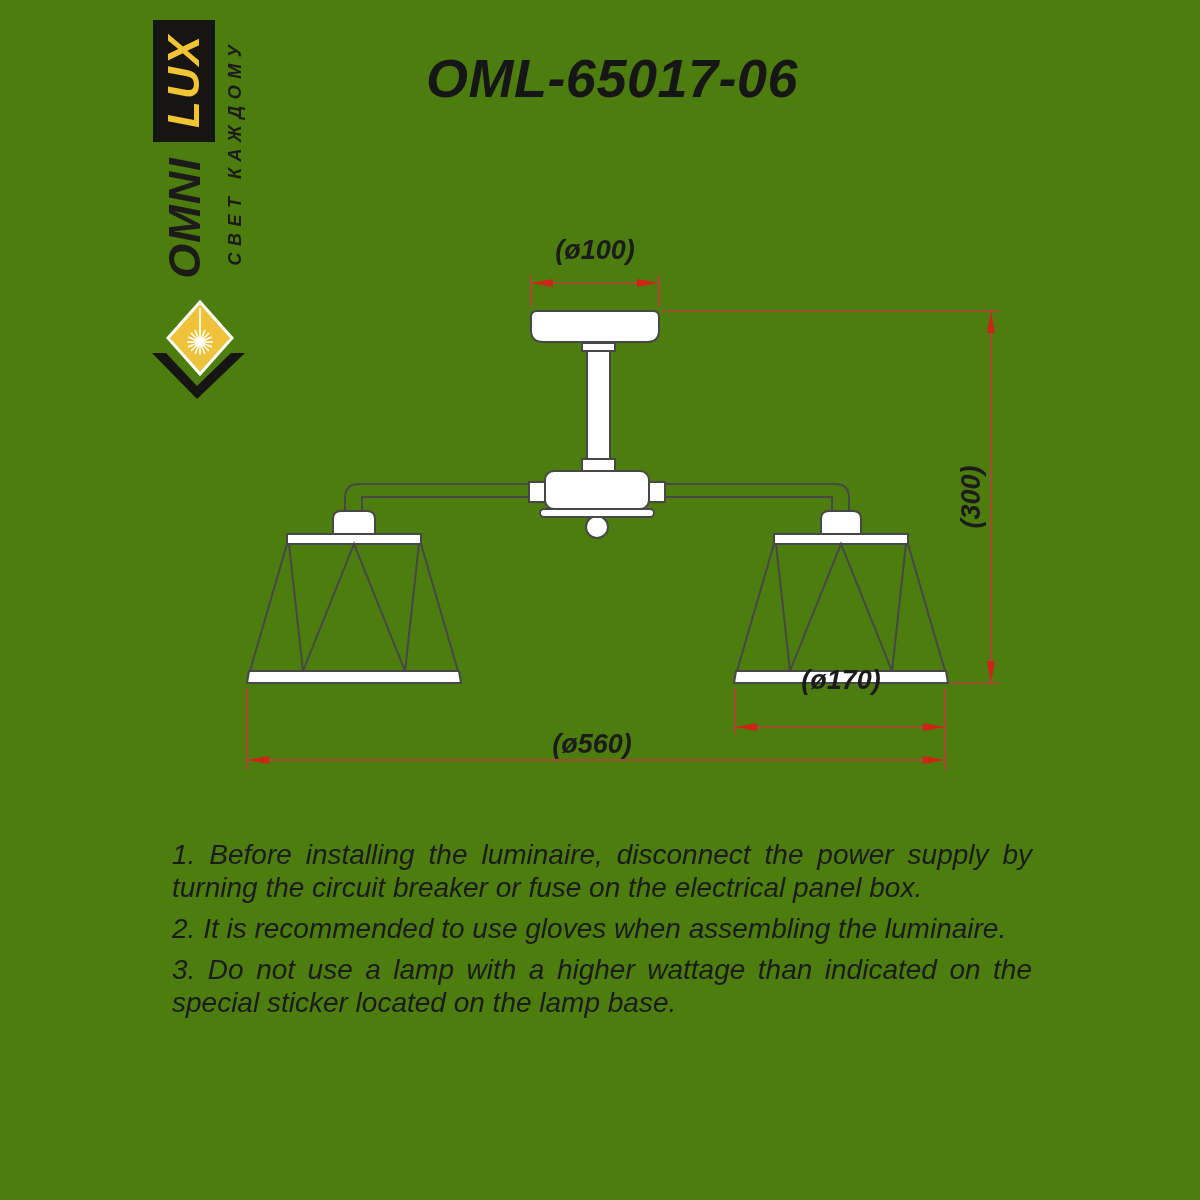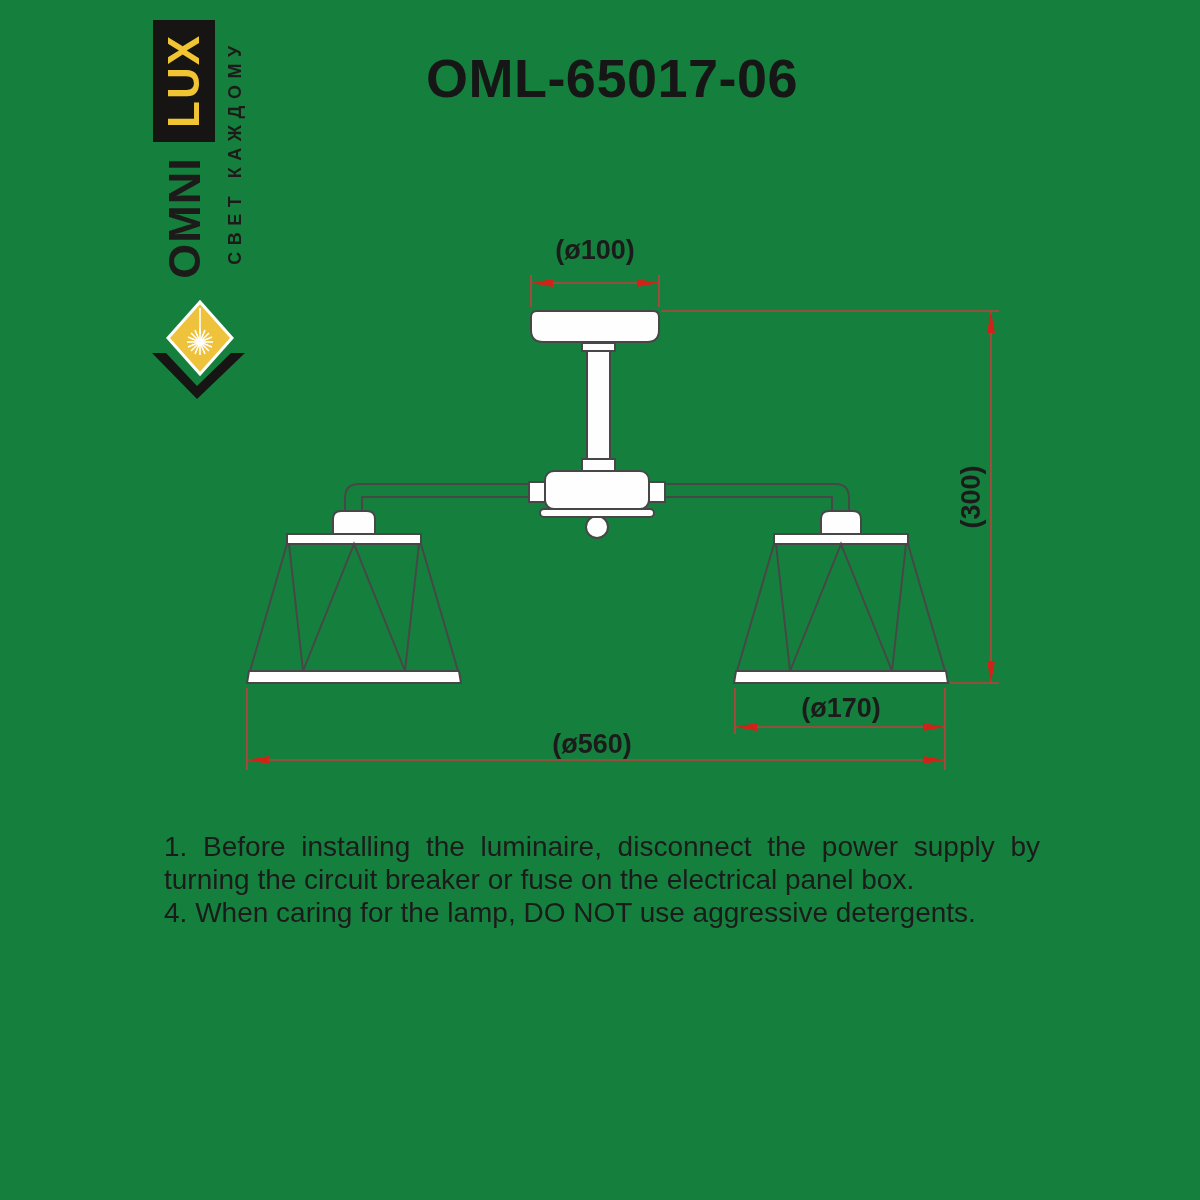--- a/index.html
+++ b/index.html
@@ -1,37 +1,37 @@
 <!DOCTYPE html>
 <html><head>
 <meta charset="utf-8">
 <style>
   * { margin: 0; padding: 0; box-sizing: border-box; }
   html, body { width: 1200px; height: 1200px; background: #ffffff; }
   body { font-family: "Liberation Sans", sans-serif; position: relative; overflow: hidden; }
-  .page { position: absolute; inset: 0; background: #15803d; }
+  .page { position: absolute; inset: 0; background: #4d7c0f; font-style: italic; }
 
   
   .drawing-svg { position: absolute; left: 0; top: 0; width: 1200px; height: 1200px; }
 
   
   .title {
     position: absolute; left: 312px; top: 50px; width: 600px;
     text-align: center; font-size: 54px; font-weight: bold; color: #161616;
     letter-spacing: 0.5px; line-height: 56px; white-space: nowrap;
   }
 
   
   .dim-label {
     position: absolute; width: 200px; text-align: center;
     font-size: 27px; font-weight: bold; color: #1b1b1b; line-height: 28px;
     white-space: nowrap;
   }
   .dim-100 { left: 495px; top: 236px; }
-  .dim-170 { left: 741px; top: 694px; }
+  .dim-170 { left: 741px; top: 666px; }
   .dim-560 { left: 492px; top: 730px; }
   .dim-300 {
     left: 901px; top: 482px; width: 140px; height: 30px; line-height: 30px;
     transform: rotate(-90deg);
   }
 
   
   .logo { position: absolute; left: 0; top: 0; }
   .lux-box {
     position: absolute; left: 153px; top: 20px; width: 62px; height: 122px;
@@ -55,21 +55,21 @@
     color: #1d1b19; font-size: 18px; font-weight: bold; letter-spacing: 6.5px;
     text-align: center; line-height: 26px; white-space: nowrap;
   }
   .logo-icon { position: absolute; left: 148px; top: 296px; }
 
   
   .instructions {
     position: absolute; left: 164px; top: 830px; width: 876px;
     font-size: 28px; line-height: 33px; color: #1b1b1b;
   }
-  .instructions p { text-align: justify; margin: 0; }
+  .instructions p { text-align: justify; margin: 8px; }
 </style>
 </head>
 <body>
 
 <div class="page">
 
   <svg class="drawing-svg" viewBox="0 0 1200 1200">
 
     <g stroke="#b8423c" stroke-width="1.7" fill="none">
 
@@ -165,16 +165,17 @@
         <line x1="40" y1="51" x2="64" y2="41"></line>
         <line x1="47" y1="34" x2="57" y2="58"></line>
         <line x1="47" y1="58" x2="57" y2="34"></line>
       </g>
       <circle cx="52" cy="46" r="3" fill="#ffffff"></circle>
     </svg>
   </div>
 
   <div class="instructions">
     <p>1. Before installing the luminaire, disconnect the power supply by turning the circuit breaker or fuse on the electrical panel box.</p>
-    <p>4. When caring for the lamp, DO NOT use aggressive detergents.</p>
+    <p>2. It is recommended to use gloves when assembling the luminaire.</p>
+    <p>3. Do not use a lamp with a higher wattage than indicated on the special sticker located on the lamp base.</p>
   </div>
 
 </div>
 
 </body></html>

